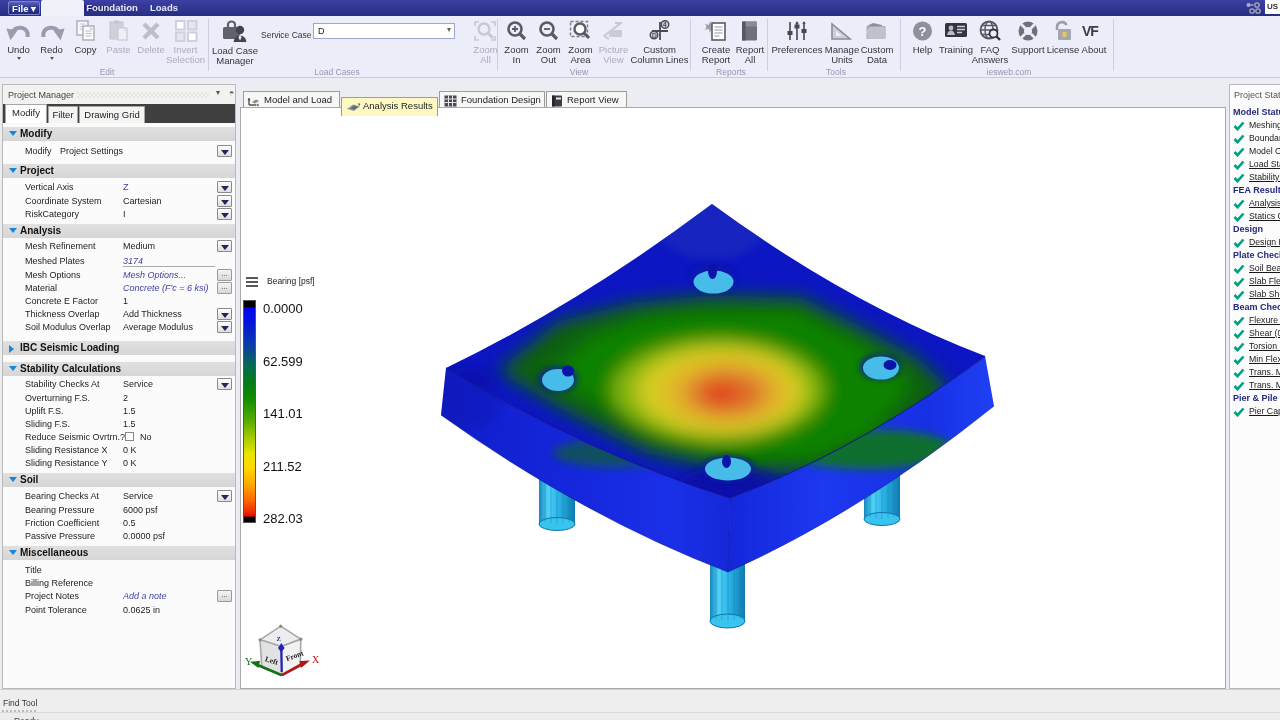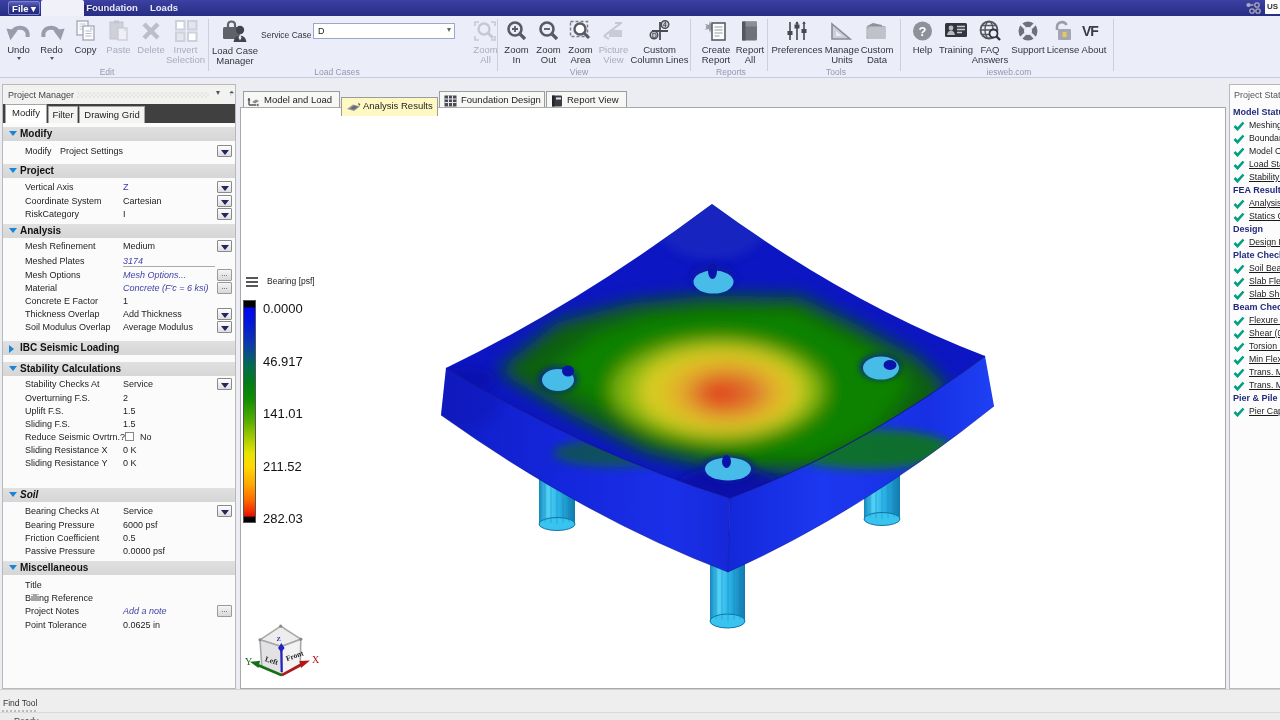--- a/index.html
+++ b/index.html
@@ -441,21 +441,21 @@
         <span class="pv" style="left:137px;">No</span>
       </div>
     <div class="prow">
         <span class="pl">Sliding Resistance X</span>
         <span class="pv">0 K</span>
       </div>
     <div class="prow">
         <span class="pl">Sliding Resistance Y</span>
         <span class="pv">0 K</span>
       </div>
-    <div class="sechead" style="margin-top:17px;font-style:italic;">
+    <div class="sechead" style="margin-top:2px;">
         <span class="arr down"></span>
         <span class="t">Soil</span>
       </div>
     <div class="prow" style="height:17px;">
         <span class="pl" style="top:4px;">Bearing Checks At</span>
         <span class="pv" style="top:4px;">Service</span>
         <span class="ddbtn" style="top:3px;"></span>
       </div>
     <div class="prow">
         <span class="pl">Bearing Pressure</span>
@@ -519,21 +519,21 @@
 <div id="canvas"></div>
 
 <svg class="abs" style="left:245px;top:276px;" width="16" height="12" viewBox="0 0 16 12">
   <g stroke="#222" stroke-width="1.6">
       <path d="M1 2h12M1 6h12M1 10h12"></path>
     </g>
 </svg>
 <div id="legendtitle">Bearing [psf]</div>
 <div id="colorbar"></div>
 <div class="cbl" style="top:301px;">0.0000</div>
-<div class="cbl" style="top:354px;">46.917</div>
+<div class="cbl" style="top:354px;">62.599</div>
 <div class="cbl" style="top:406px;">141.01</div>
 <div class="cbl" style="top:459px;">211.52</div>
 <div class="cbl" style="top:511px;">282.03</div>
 
 <svg class="abs" style="left:241px;top:108px;" width="985" height="582" viewBox="241 108 985 582">
   <defs>
     <filter id="blur10" x="-30%" y="-30%" width="160%" height="160%">
         <feGaussianBlur stdDeviation="9"></feGaussianBlur>
       </filter>
     <filter id="blur5" x="-40%" y="-40%" width="180%" height="180%">

